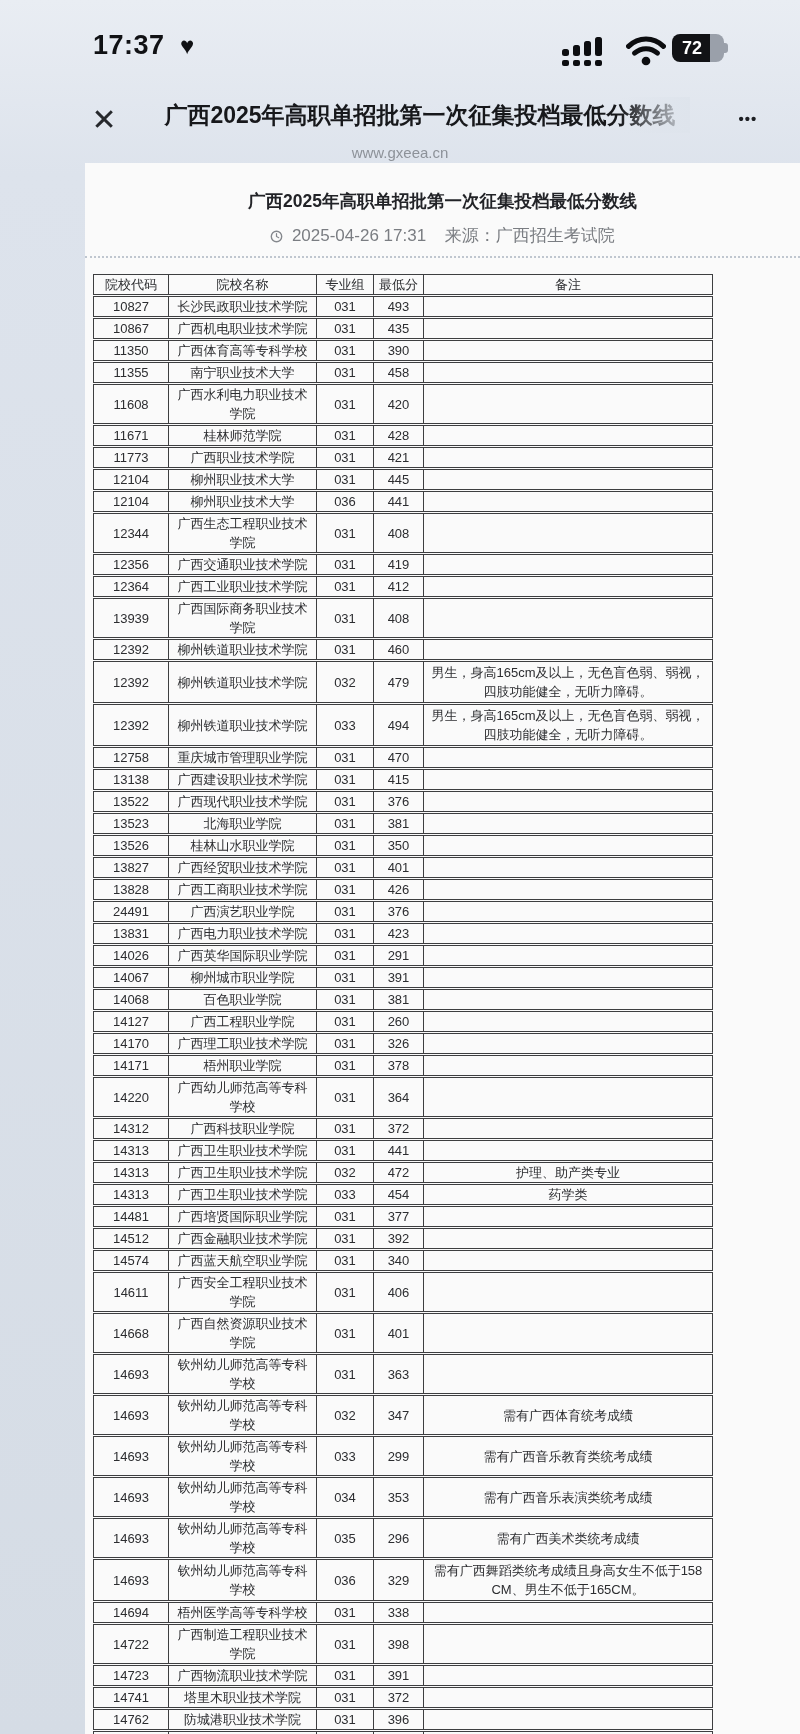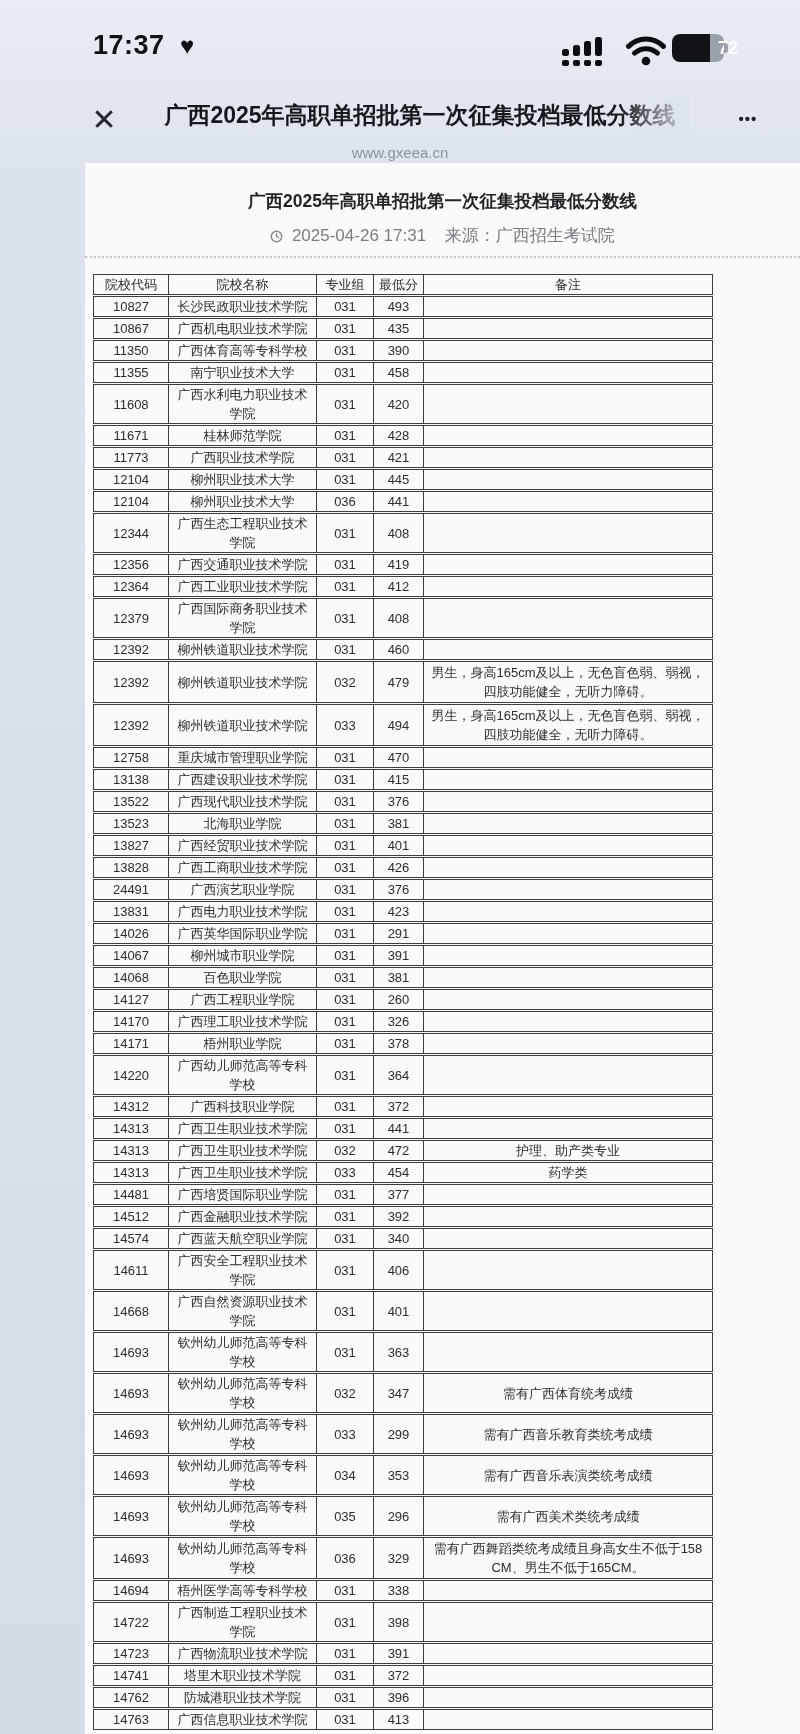--- a/index.html
+++ b/index.html
@@ -15,21 +15,21 @@
   .heart{position:absolute;left:180px;top:32px;font-size:24px;color:#101114;}
   .cellular{position:absolute;left:562px;top:36px;width:52px;height:30px;}
   .cellular .col{position:absolute;bottom:0;width:7px;}
   .cellular .bar{position:absolute;bottom:10px;left:0;width:7px;background:#0c0d10;border-radius:2.5px;}
   .cellular .dot{position:absolute;bottom:0;left:0;width:7px;height:6px;background:#0c0d10;border-radius:2px;}
   .wifi{position:absolute;left:626px;top:36px;}
   .battery{position:absolute;left:672px;top:34px;width:56px;height:28px;}
   .battery .body{position:absolute;left:0;top:0;width:52px;height:28px;border-radius:8px;
     background:linear-gradient(to right,#121316 0%,#121316 74%,#9aa0aa 74%,#9aa0aa 100%);overflow:hidden;}
   .battery .pct{position:absolute;left:0;top:0;width:40px;height:28px;line-height:28px;text-align:center;
-    color:#ffffff;font-size:18px;font-weight:bold;padding-left:36px;}
+    color:#ffffff;font-size:18px;font-weight:bold;}
   .battery .nub{position:absolute;left:52px;top:9px;width:4px;height:10px;background:#9aa0aa;border-radius:0 3px 3px 0;}
   
   .nav{position:absolute;top:92px;left:0;width:800px;height:72px;}
   .nav-close{position:absolute;left:84px;top:8px;width:40px;height:40px;font-size:30px;line-height:40px;
     text-align:center;color:#26282c;font-weight:300;cursor:pointer;background:none;border:none;padding:0;}
   .nav-title-wrap{position:absolute;left:150px;right:110px;top:5px;height:36px;overflow:hidden;text-align:center;}
   .nav-title{font-size:23px;font-weight:bold;color:#17181b;white-space:nowrap;display:inline-block;line-height:36px;}
   .nav-title-fade{position:absolute;right:0;top:0;width:70px;height:36px;
     background:linear-gradient(to right,rgba(222,228,236,0),rgba(222,228,236,.95));pointer-events:none;}
   .nav-more{position:absolute;right:28px;top:8px;width:48px;height:36px;border:none;background:none;
@@ -215,21 +215,21 @@
             <td></td>
           </tr>
           <tr>
             <td>12364</td>
             <td>广西工业职业技术学院</td>
             <td>031</td>
             <td>412</td>
             <td></td>
           </tr>
           <tr>
-            <td>12379</td>
+            <td>13939</td>
             <td>广西国际商务职业技术学院</td>
             <td>031</td>
             <td>408</td>
             <td></td>
           </tr>
           <tr>
             <td>12392</td>
             <td>柳州铁道职业技术学院</td>
             <td>031</td>
             <td>460</td>
@@ -271,20 +271,27 @@
             <td></td>
           </tr>
           <tr>
             <td>13523</td>
             <td>北海职业学院</td>
             <td>031</td>
             <td>381</td>
             <td></td>
           </tr>
           <tr>
+            <td>13526</td>
+            <td>桂林山水职业学院</td>
+            <td>031</td>
+            <td>350</td>
+            <td></td>
+          </tr>
+          <tr>
             <td>13827</td>
             <td>广西经贸职业技术学院</td>
             <td>031</td>
             <td>401</td>
             <td></td>
           </tr>
           <tr>
             <td>13828</td>
             <td>广西工商职业技术学院</td>
             <td>031</td>

